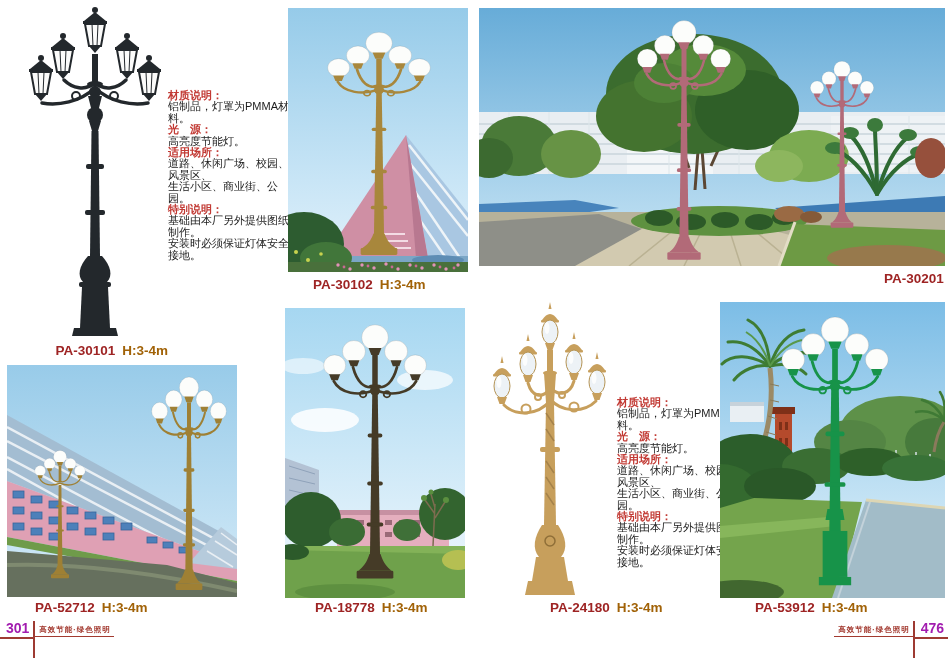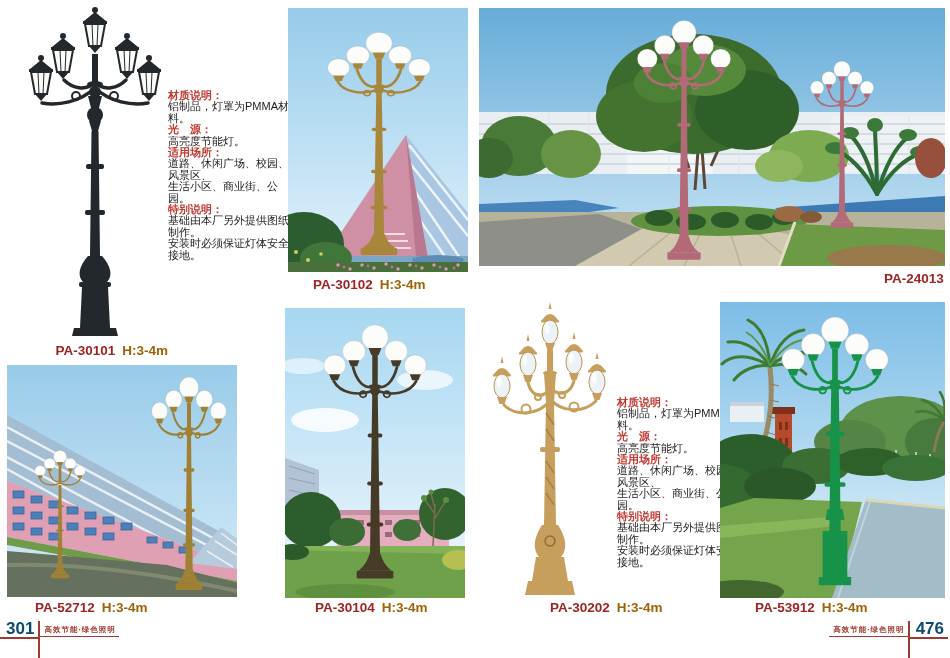--- a/index.html
+++ b/index.html
@@ -16,21 +16,21 @@
   .plabel .code{color:#9e2424;margin-right:7px;padding-left:32px;}
   .plabel .hval{color:#a16207;}
   .plabel.center{text-align:right;}
   
   .specs{position:absolute;width:130px;font-size:11px;line-height:11.4px;color:#1c1c1c;}
   .specs .hd{color:#c23a34;font-weight:bold;}
   
   .footer{position:absolute;top:621px;display:flex;align-items:flex-start;}
   .footer-left{left:0;}
   .footer-right{right:2px;}
-  .fnum{font-size:17px;font-weight:bold;color:#0c4a6e;height:15px;line-height:15px;
+  .fnum{font-size:14px;font-weight:bold;color:#a21caf;height:15px;line-height:15px;
         padding:0 4px 1px 6px;border-bottom:2px solid #9e3a32;}
   .fbar{width:2px;height:37px;background:#9e3a32;}
   .fslogan{font-size:7.5px;font-weight:bold;color:#a33a30;height:12px;line-height:13px;
         margin-top:2px;padding:0 3px 1px 4px;border-bottom:1.5px solid #a33a30;letter-spacing:1px;text-align:right;}
   
   .glamp .arm{fill:none;stroke:currentColor;stroke-width:3;stroke-linecap:round;}
   .glamp .scroll{fill:none;stroke:currentColor;stroke-width:2;}
   .glamp .globe{fill:#fcfdfb;stroke:rgba(50,50,50,0.15);stroke-width:1;}
   .blamp .arm{fill:none;stroke:currentColor;stroke-width:3.5;stroke-linecap:round;}
   .blamp .scroll{fill:none;stroke:currentColor;stroke-width:2;}
@@ -321,21 +321,21 @@
         <path d="M10,62 h12 l-2.5,7 h-7 z" fill="currentColor"></path>
         <path d="M98,62 h12 l-2.5,7 h-7 z" fill="currentColor"></path>
       <path d="M57,84 L63,84 L65.5,270 L54.5,270 Z" fill="currentColor"></path>
       <rect x="52" y="130" width="16" height="4.5" rx="2" fill="currentColor"></rect>
         <rect x="51.5" y="185" width="17" height="4.5" rx="2" fill="currentColor"></rect>
       <path d="M54,268 C51,278 47,283 42,287 L78,287 C73,283 69,278 66,268 Z" fill="currentColor"></path>
       <rect x="40" y="287" width="40" height="9" rx="1.5" fill="currentColor"></rect>
     </svg>
   </div>
   <div class="plabel" style="left:852px;top:271px;">
-    <span class="code">PA-24013</span><span class="hval">H:3-4m</span>
+    <span class="code">PA-30201</span><span class="hval">H:3-4m</span>
   </div>
 
   <div class="photo" style="left:7px;top:365px;width:230px;height:232px;">
     <svg class="bg" viewBox="0 0 230 232" preserveAspectRatio="none">
       <defs>
           <linearGradient id="g-sky3" x1="0" y1="0" x2="0" y2="1">
         <stop offset="0" stop-color="#98cbe9"></stop>
             <stop offset="1" stop-color="#d5ebf8"></stop>
       </linearGradient>
         </defs>
@@ -506,21 +506,21 @@
         <path d="M98,62 h12 l-2.5,7 h-7 z" fill="currentColor"></path>
       <path d="M57,84 L63,84 L65.5,270 L54.5,270 Z" fill="currentColor"></path>
       <rect x="52" y="130" width="16" height="4.5" rx="2" fill="currentColor"></rect>
         <rect x="51.5" y="185" width="17" height="4.5" rx="2" fill="currentColor"></rect>
         <rect x="51" y="232" width="18" height="4.5" rx="2" fill="currentColor"></rect>
       <path d="M54,268 C51,278 47,283 42,287 L78,287 C73,283 69,278 66,268 Z" fill="currentColor"></path>
       <rect x="40" y="287" width="40" height="9" rx="1.5" fill="currentColor"></rect>
     </svg>
   </div>
   <div class="plabel" style="left:283px;top:600px;">
-    <span class="code">PA-30104</span><span class="hval">H:3-4m</span>
+    <span class="code">PA-18778</span><span class="hval">H:3-4m</span>
   </div>
 
   <div class="abs" style="left:486px;top:301px;width:126px;height:299px;">
     <svg class="tlamp" viewBox="0 0 126 299" width="126" height="299" style="color:#c79f5c">
       <path class="arm" d="M64,100 C52,114 30,116 18,104"></path>
       <path class="arm" d="M64,98 C76,112 98,112 110,100"></path>
       <path class="arm" d="M64,88 C56,98 46,96 42,82"></path>
       <path class="arm" d="M64,86 C72,96 84,94 88,80"></path>
       <circle class="scroll" cx="40" cy="108" r="4.5"></circle>
         <circle class="scroll" cx="88" cy="106" r="4.5"></circle>
@@ -589,21 +589,21 @@
     <div class="hd">光　源：</div>
     <div>高亮度节能灯。</div>
     <div class="hd">适用场所：</div>
     <div>道路、休闲广场、校园、风景区、</div>
     <div>生活小区、商业街、公园。</div>
     <div class="hd">特别说明：</div>
     <div>基础由本厂另外提供图纸制作。</div>
     <div>安装时必须保证灯体安全接地。</div>
   </div>
   <div class="plabel" style="left:518px;top:600px;">
-    <span class="code">PA-30202</span><span class="hval">H:3-4m</span>
+    <span class="code">PA-24180</span><span class="hval">H:3-4m</span>
   </div>
 
   <div class="photo" style="left:720px;top:302px;width:225px;height:296px;">
     <svg class="bg" viewBox="0 0 225 296" preserveAspectRatio="none">
       <defs>
           <linearGradient id="g-sky6" x1="0" y1="0" x2="0" y2="1">
         <stop offset="0" stop-color="#7cbde6"></stop>
             <stop offset="0.8" stop-color="#d2eaf7"></stop>
       </linearGradient>
         </defs>

